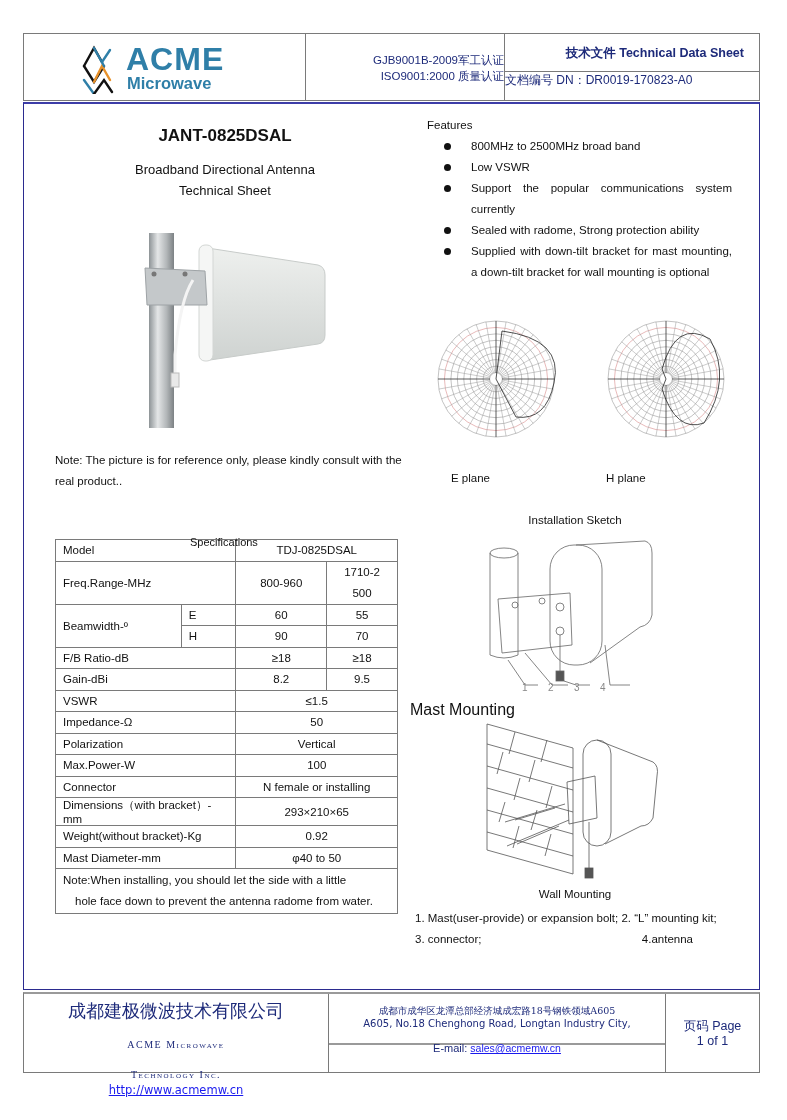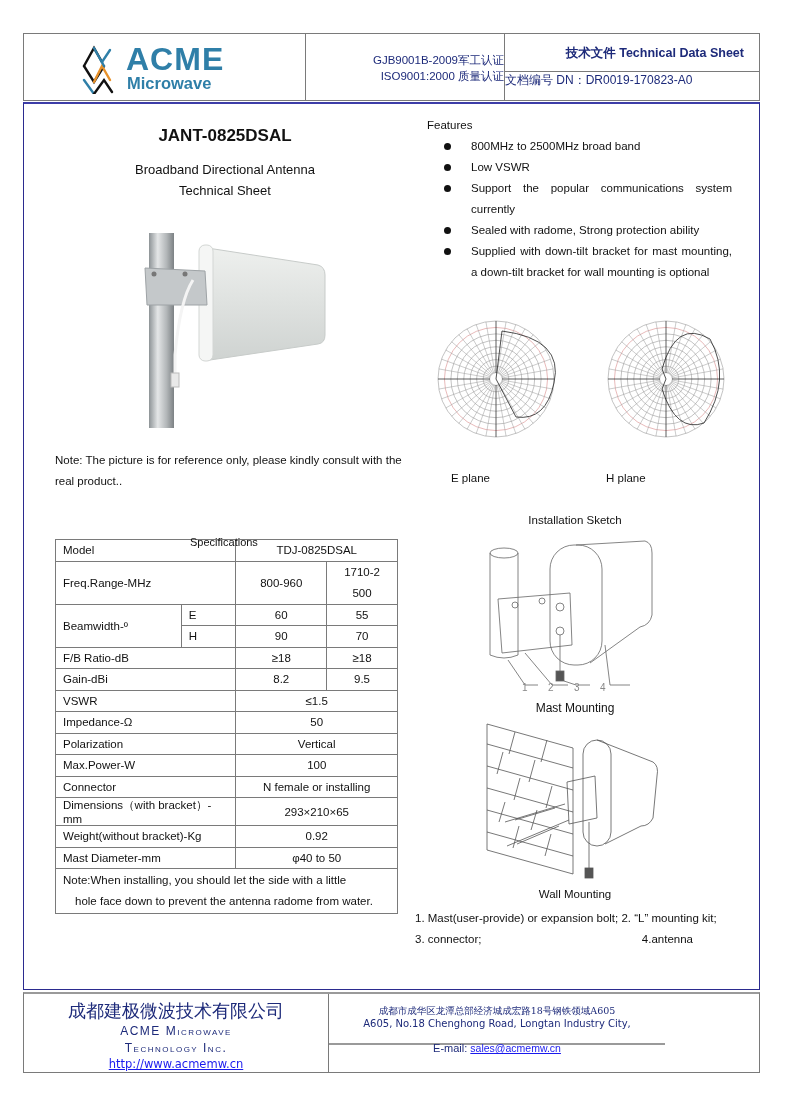--- a/index.html
+++ b/index.html
@@ -38,31 +38,31 @@
   .spec-caption { position: absolute; left: 190px; top: 536px; font-size: 11px; }
   table.spec { position: absolute; left: 55px; top: 539px; width: 343px; border-collapse: collapse; font-size: 11.5px; }
   table.spec td { border: 1px solid #7a7a7a; height: 21.5px; padding: 0 7px; vertical-align: middle; }
   table.spec td.c { text-align: center; }
   table.spec td.note { line-height: 21px; padding: 1px 21px 1px 7px; text-align: justify; }
   table.spec td.note span.ind { display: block; padding-left: 12px; }
 
   
   .inst-title { position: absolute; left: 410px; top: 514px; width: 330px; text-align: center; font-size: 11.5px; }
   .mast-sketch { position: absolute; left: 480px; top: 535px; }
-  .mast-label { position: absolute; left: 410px; top: 701px; width: 330px; text-align: center; font-size: 12px; }
+  .mast-label { position: absolute; left: 410px; top: 701px; width: 330px; font-size: 16px; }
   .wall-sketch { position: absolute; left: 485px; top: 722px; }
   .wall-label { position: absolute; left: 410px; top: 888px; width: 330px; text-align: center; font-size: 11.5px; }
   .legend { position: absolute; left: 415px; top: 908px; width: 318px; font-size: 11.5px; line-height: 21px; }
   .legend .row3 { display: flex; justify-content: space-between; padding-right: 40px; }
 
   
   .ftr { position: absolute; left: 23px; top: 992px; width: 737px; height: 81px; border: 1px solid #7a7a7a; border-top: 2px solid #9a9a9a; }
   .ftr .co { position: absolute; left: 0; top: 0; width: 305px; height: 79px; border-right: 1px solid #7a7a7a; text-align: center; color: #1d2a7a; }
   .ftr .co .cn { font-size: 18px; margin-top: 5px; color: #1d2a7a; }
-  .ftr .co .en { font-family: Liberation Sans, sans-serif; font-variant: small-caps; font-size: 12px; letter-spacing: 1.5px; line-height: 17px; margin-top: 0; }
+  .ftr .co .en { font-family: Liberation Serif, serif; font-variant: small-caps; font-size: 10px; letter-spacing: 1.5px; line-height: 17px; margin-top: 13px; }
   .ftr .co a { font-family: "DejaVu Sans", sans-serif; font-size: 11.5px; color: #1a1aee; text-decoration: underline; }
   .ftr .addr { position: absolute; left: 305px; top: 8px; width: 336px; height: 43px; border-bottom: 2px solid #9a9a9a; text-align: center; color: #1d2a7a; font-family: "DejaVu Sans", sans-serif; font-size: 10px; line-height: 13px; padding-top: 2px; }
   .ftr .addr .cnaddr { font-family: "DejaVu Serif", serif; font-size: 9.5px; }
   .ftr .contact { position: absolute; left: 305px; top: 43px; width: 336px; height: 36px; text-align: center; color: #1d2a7a; font-size: 11px; line-height: 14px; padding-top: 4px; }
   .ftr .contact a { color: #1a1aee; text-decoration: underline; font-size: 10.5px; }
   .ftr .contact .sp { display: inline-block; width: 14px; }
   .ftr .page { position: absolute; left: 641px; top: 0; width: 94px; height: 79px; border-left: 1px solid #7a7a7a; text-align: center; color: #1d2a7a; font-size: 12.5px; line-height: 15px; padding-top: 25px; }
 </style>
 </head>
 <body>
@@ -373,13 +373,17 @@
   </div>
   <div class="addr">
     <div class="cnaddr">成都市成华区龙潭总部经济城成宏路18号钢铁领域A605</div>
     <div>A605, No.18 Chenghong Road, Longtan Industry City,</div>
   </div>
   <div class="contact">
     <div>
       <span>E-mail: </span><a>sales@acmemw.cn</a>
     </div>
   </div>
+  <div class="page">
+    <div>页码  Page</div>
+    <div>1 of 1</div>
+  </div>
 </div>
 
 </body></html>

